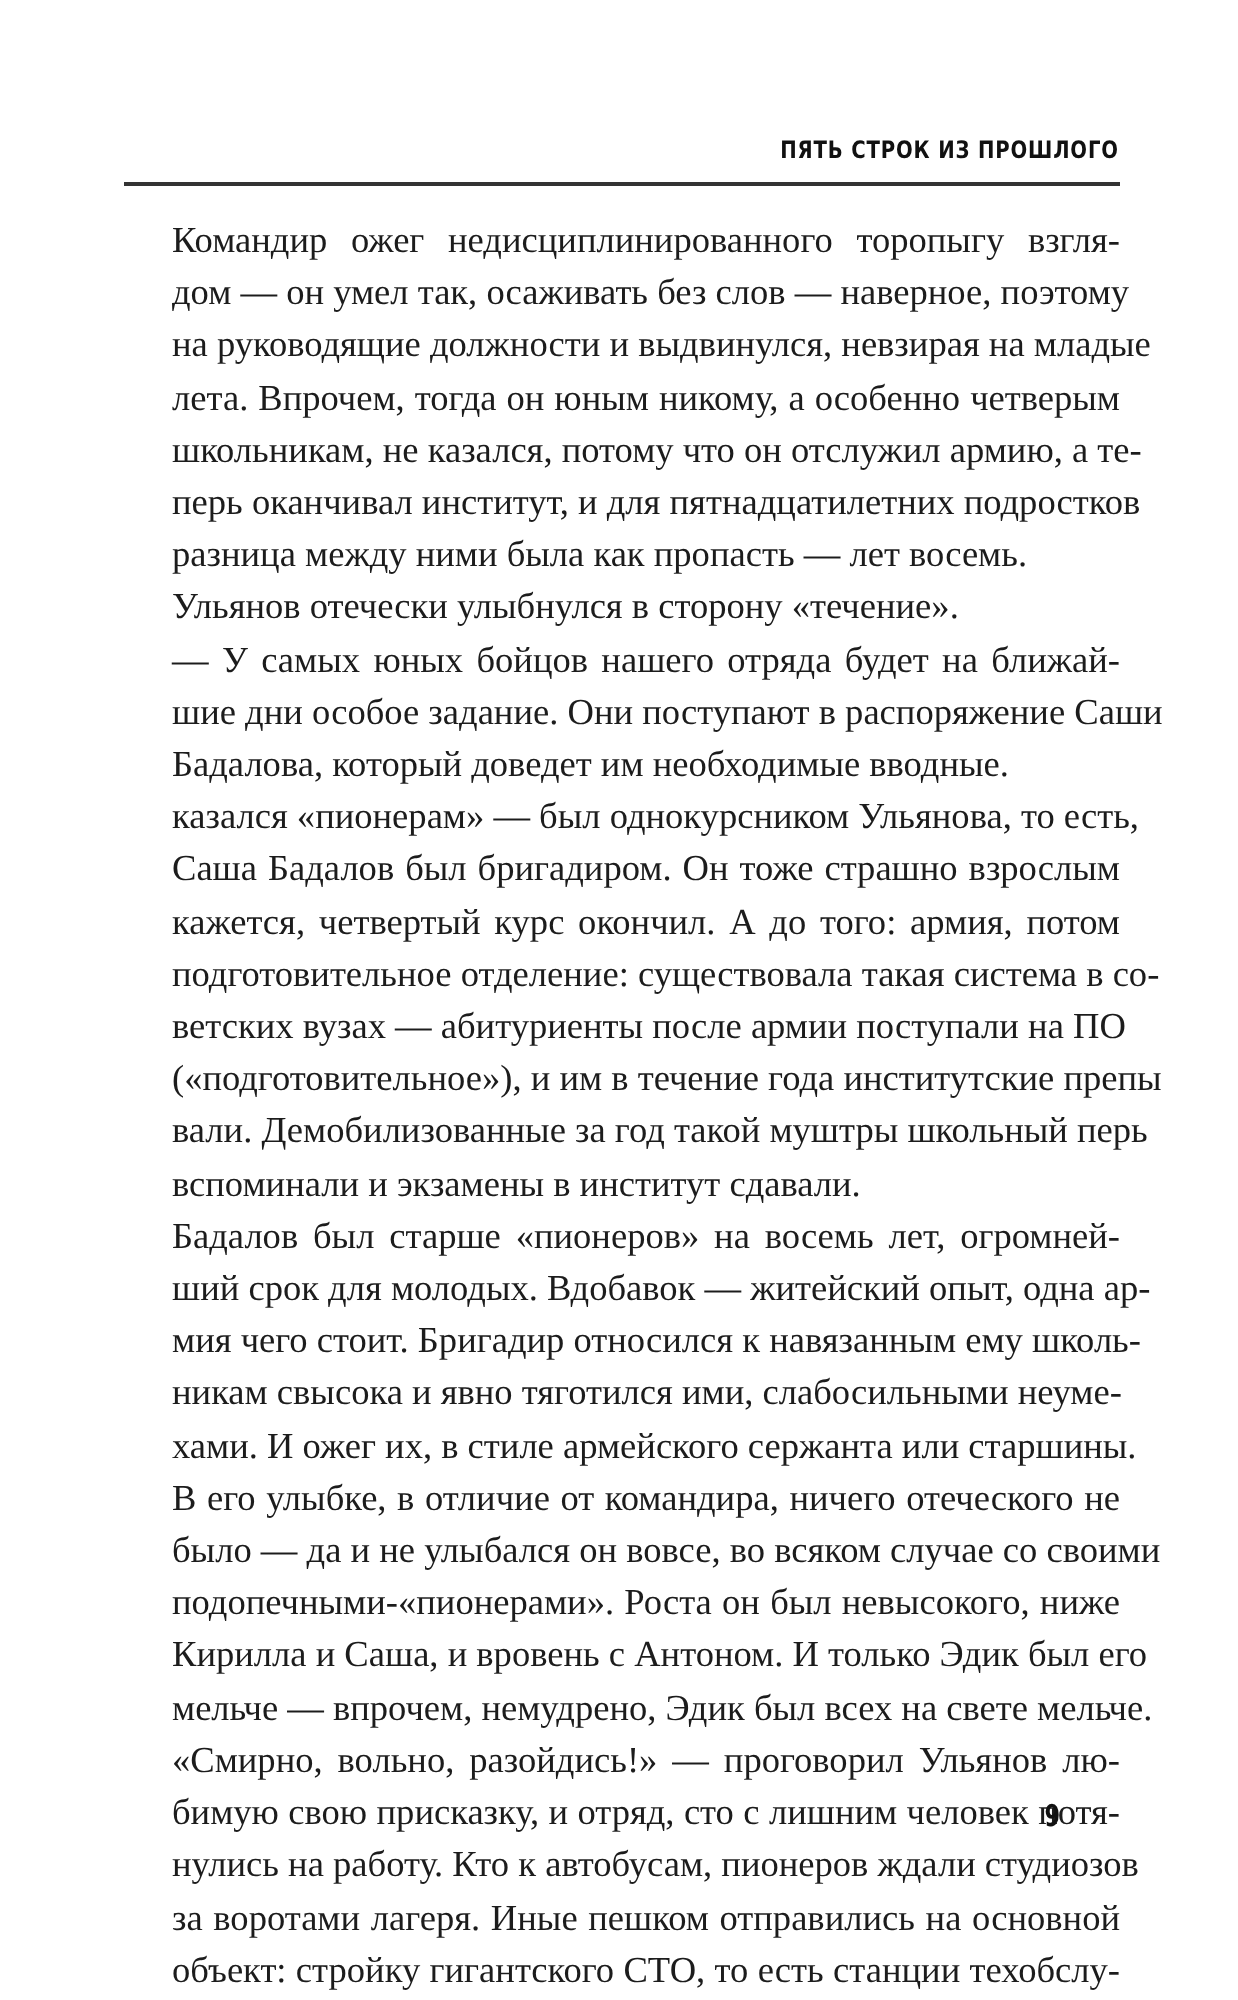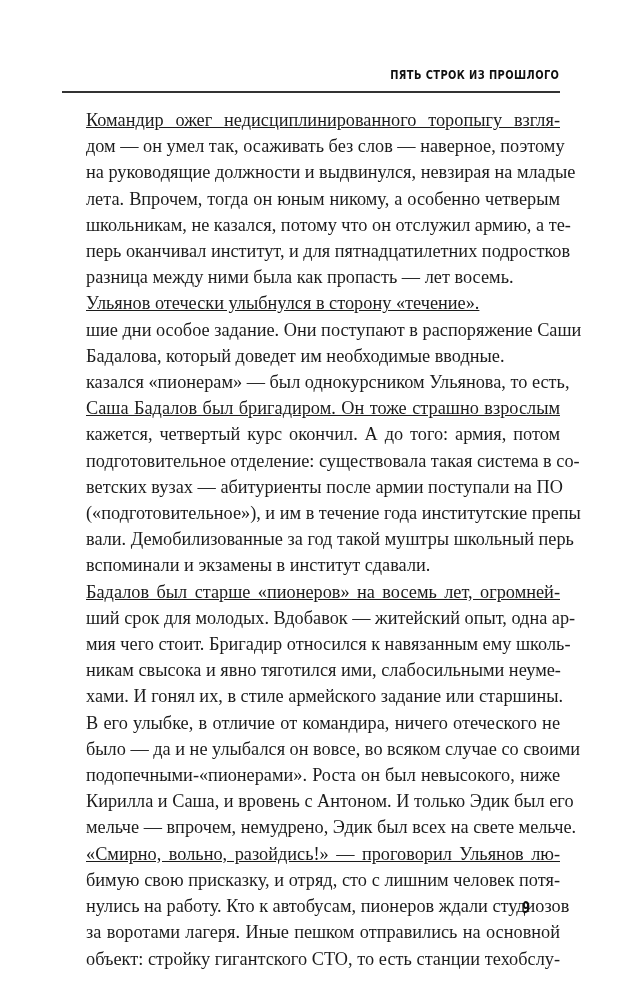--- a/index.html
+++ b/index.html
@@ -56,21 +56,20 @@
       display: block;
       text-align: justify;
       text-align-last: justify;
       white-space: nowrap;
     }
     .text-block .line.end {
       text-align-last: left;
     }
     .text-block .line.first {
       text-indent: 24px;
-      text-decoration: underline;
     }
     .page-number {
       position: absolute;
       top: 899px;
       left: 521px;
       font-family: "DejaVu Sans", sans-serif;
       font-weight: bold;
       font-size: 15px;
       transform: scaleX(0.75);
       color: #111;
@@ -89,39 +88,40 @@
     <span class="line">на руководящие должности и выдвинулся, невзирая на младые</span>
     <span class="line">лета. Впрочем, тогда он юным никому, а особенно четверым</span>
     <span class="line">школьникам, не казался, потому что он отслужил армию, а те-</span>
     <span class="line">перь оканчивал институт, и для пятнадцатилетних подростков</span>
     <span class="line end">разница между ними была как пропасть — лет восемь.</span>
   </p>
   <p>
     <span class="line first end">Ульянов отечески улыбнулся в сторону «течение».</span>
   </p>
   <p>
+    <span class="line first">— У самых юных бойцов нашего отряда будет на ближай-</span>
     <span class="line">шие дни особое задание. Они поступают в распоряжение Саши</span>
     <span class="line end">Бадалова, который доведет им необходимые вводные.</span>
   </p>
   <p>
     <span class="line">казался «пионерам» — был однокурсником Ульянова, то есть,</span>
     <span class="line first">Саша Бадалов был бригадиром. Он тоже страшно взрослым</span>
     <span class="line">кажется, четвертый курс окончил. А до того: армия, потом</span>
     <span class="line">подготовительное отделение: существовала такая система в со-</span>
     <span class="line">ветских вузах — абитуриенты после армии поступали на ПО</span>
     <span class="line">(«подготовительное»), и им в течение года институтские препы</span>
     <span class="line">вали. Демобилизованные за год такой муштры школьный перь</span>
     <span class="line end">вспоминали и экзамены в институт сдавали.</span>
   </p>
   <p>
     <span class="line first">Бадалов был старше «пионеров» на восемь лет, огромней-</span>
     <span class="line">ший срок для молодых. Вдобавок — житейский опыт, одна ар-</span>
     <span class="line">мия чего стоит. Бригадир относился к навязанным ему школь-</span>
     <span class="line">никам свысока и явно тяготился ими, слабосильными неуме-</span>
-    <span class="line">хами. И гонял их, в стиле армейского задание или старшины.</span>
+    <span class="line">хами. И ожег их, в стиле армейского сержанта или старшины.</span>
     <span class="line">В его улыбке, в отличие от командира, ничего отеческого не</span>
     <span class="line">было — да и не улыбался он вовсе, во всяком случае со своими</span>
     <span class="line">подопечными-«пионерами». Роста он был невысокого, ниже</span>
     <span class="line">Кирилла и Саша, и вровень с Антоном. И только Эдик был его</span>
     <span class="line">мельче — впрочем, немудрено, Эдик был всех на свете мельче.</span>
   </p>
   <p>
     <span class="line first">«Смирно, вольно, разойдись!» — проговорил Ульянов лю-</span>
     <span class="line">бимую свою присказку, и отряд, сто с лишним человек потя-</span>
     <span class="line">нулись на работу. Кто к автобусам, пионеров ждали студиозов</span>

